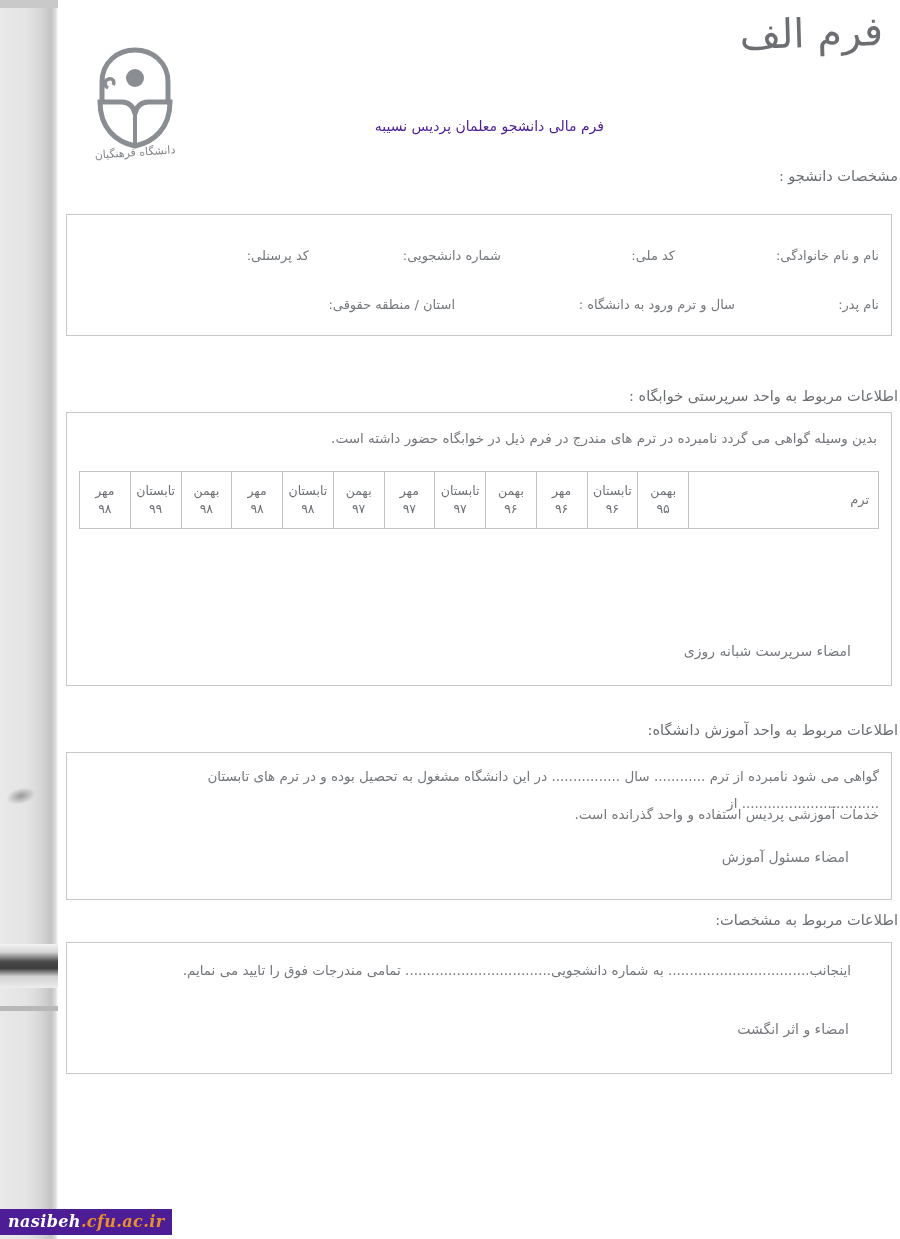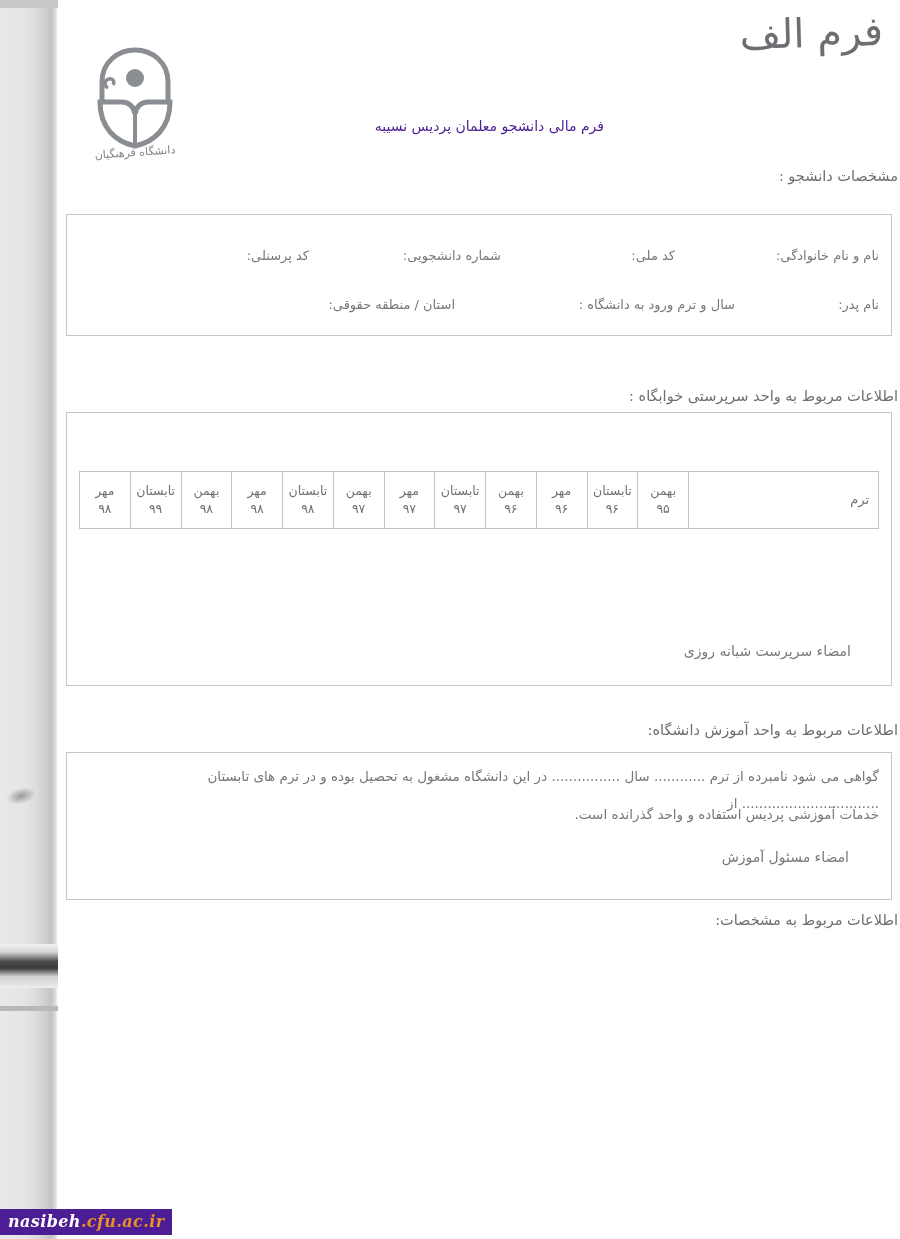--- a/index.html
+++ b/index.html
@@ -228,20 +228,21 @@
 
       <div class="field-label" style="top:82px; right:12px;">نام پدر:</div>
       <div class="field-label" style="top:82px; right:156px;">سال و ترم ورود به دانشگاه :</div>
       <div class="field-label" style="top:82px; right:436px;">استان / منطقه حقوقی:</div>
     </div>
 
     <div class="section-label" style="top:388px; right:2px;">اطلاعات مربوط به واحد سرپرستی خوابگاه :</div>
 
     <div class="box" style="left:8px; top:412px; width:826px; height:274px;">
 
+      <div class="para" style="top:12px; right:14px; width:600px;">بدین وسیله گواهی می گردد نامبرده در ترم های مندرج در فرم ذیل در خوابگاه حضور داشته است.</div>
 
       <table class="term-table" id="term-table" style="top:58px; right:12px; width:800px;">
         <thead>
           <tr>
             <th class="term-head row-head-blank" id="corner-header">ترم</th>
           <th class="term-head">
                 <span class="th-season">بهمن</span>
                 <span class="th-year">۹۵</span>
               </th>
               <th class="term-head">
@@ -300,20 +301,24 @@
     <div class="section-label" style="top:722px; right:2px;">اطلاعات مربوط به واحد آموزش دانشگاه:</div>
 
     <div class="box" style="left:8px; top:752px; width:826px; height:148px;">
       <div class="para" style="top:48px; right:12px; width:800px;">خدمات آموزشی پردیس استفاده و واحد گذرانده است.</div>
       <div class="para" style="top:10px; right:12px; width:800px;">گواهی می شود نامبرده از ترم ............ سال ................ در این دانشگاه مشغول به تحصیل بوده و در ترم های تابستان ................................ از</div>
       <div class="signature" style="top:96px; right:42px;">امضاء مسئول آموزش</div>
     </div>
 
     <div class="section-label" style="top:912px; right:2px;">اطلاعات مربوط به مشخصات:</div>
 
+    <div class="box" style="left:8px; top:942px; width:826px; height:132px;">
+      <div class="para" style="top:14px; right:40px; width:760px;">اینجانب................................. به شماره دانشجویی.................................. تمامی مندرجات فوق را تایید می نمایم.</div>
+      <div class="signature" style="top:78px; right:42px;">امضاء و اثر انگشت</div>
+    </div>
 
   </div>
 
   <div class="watermark">
     <span class="wm-a">nasibeh</span><span class="wm-b">.cfu.ac.ir</span>
   </div>
 
 </div>
 
 </body></html>

